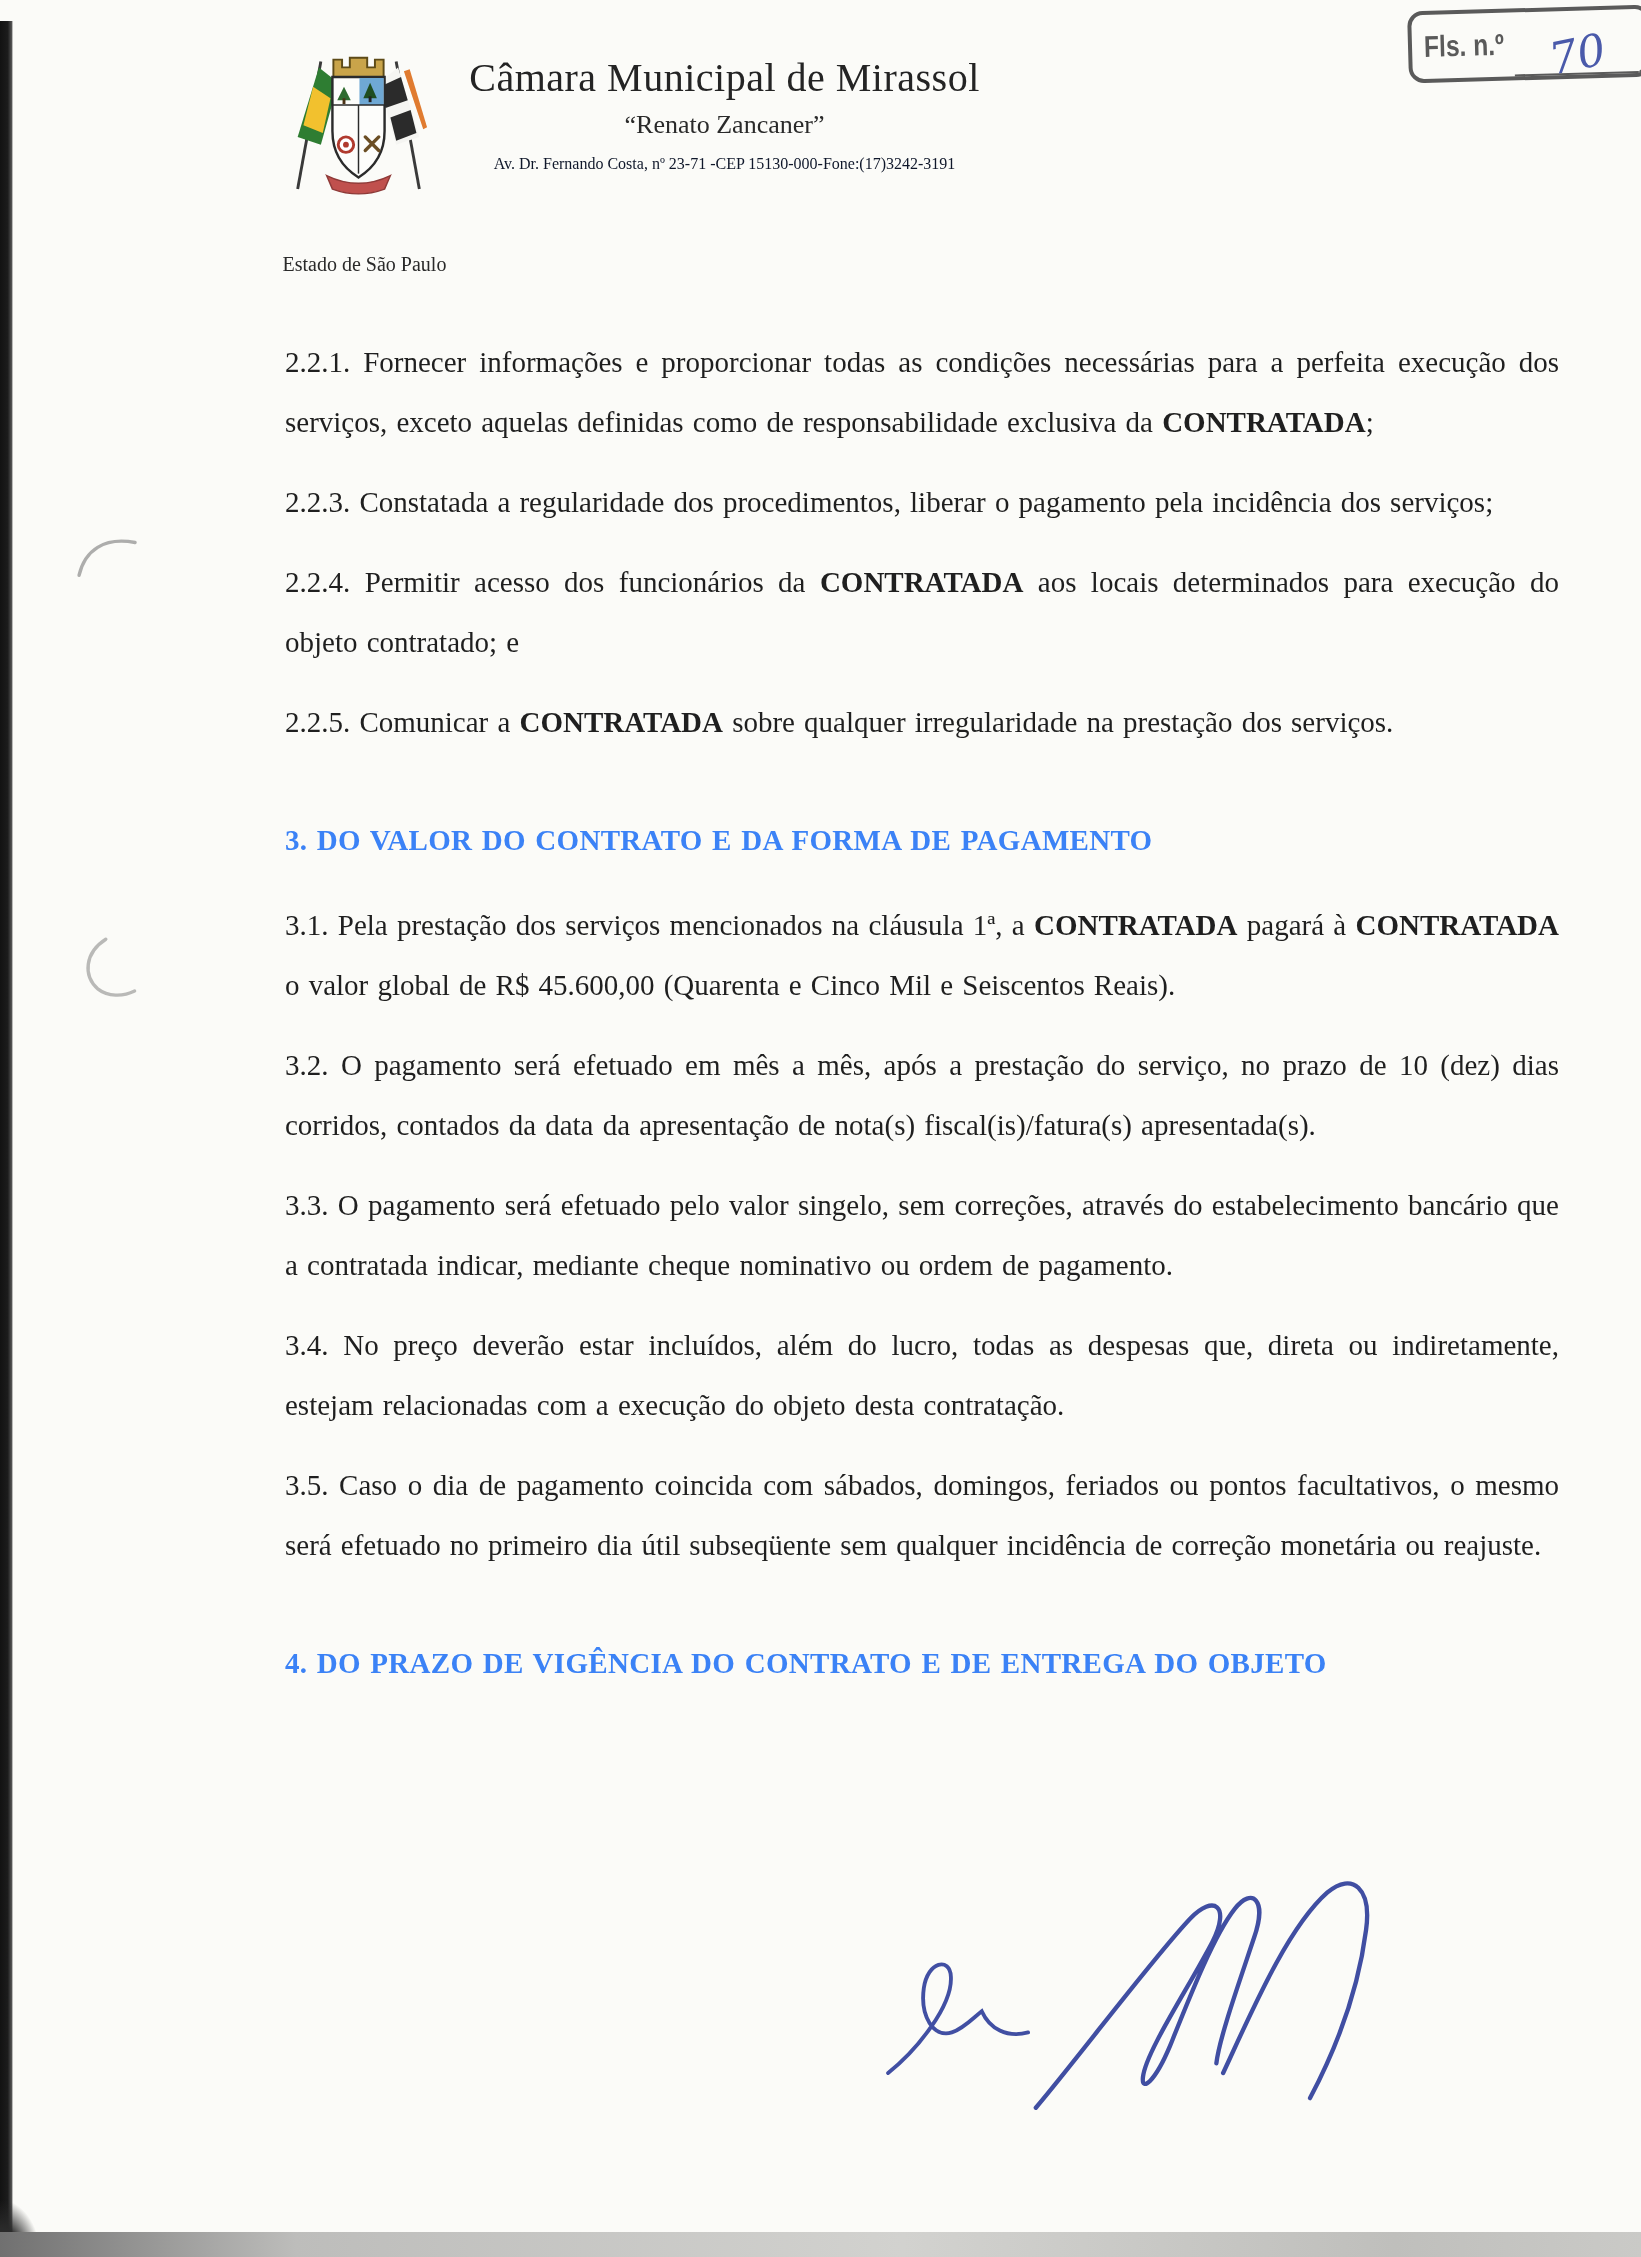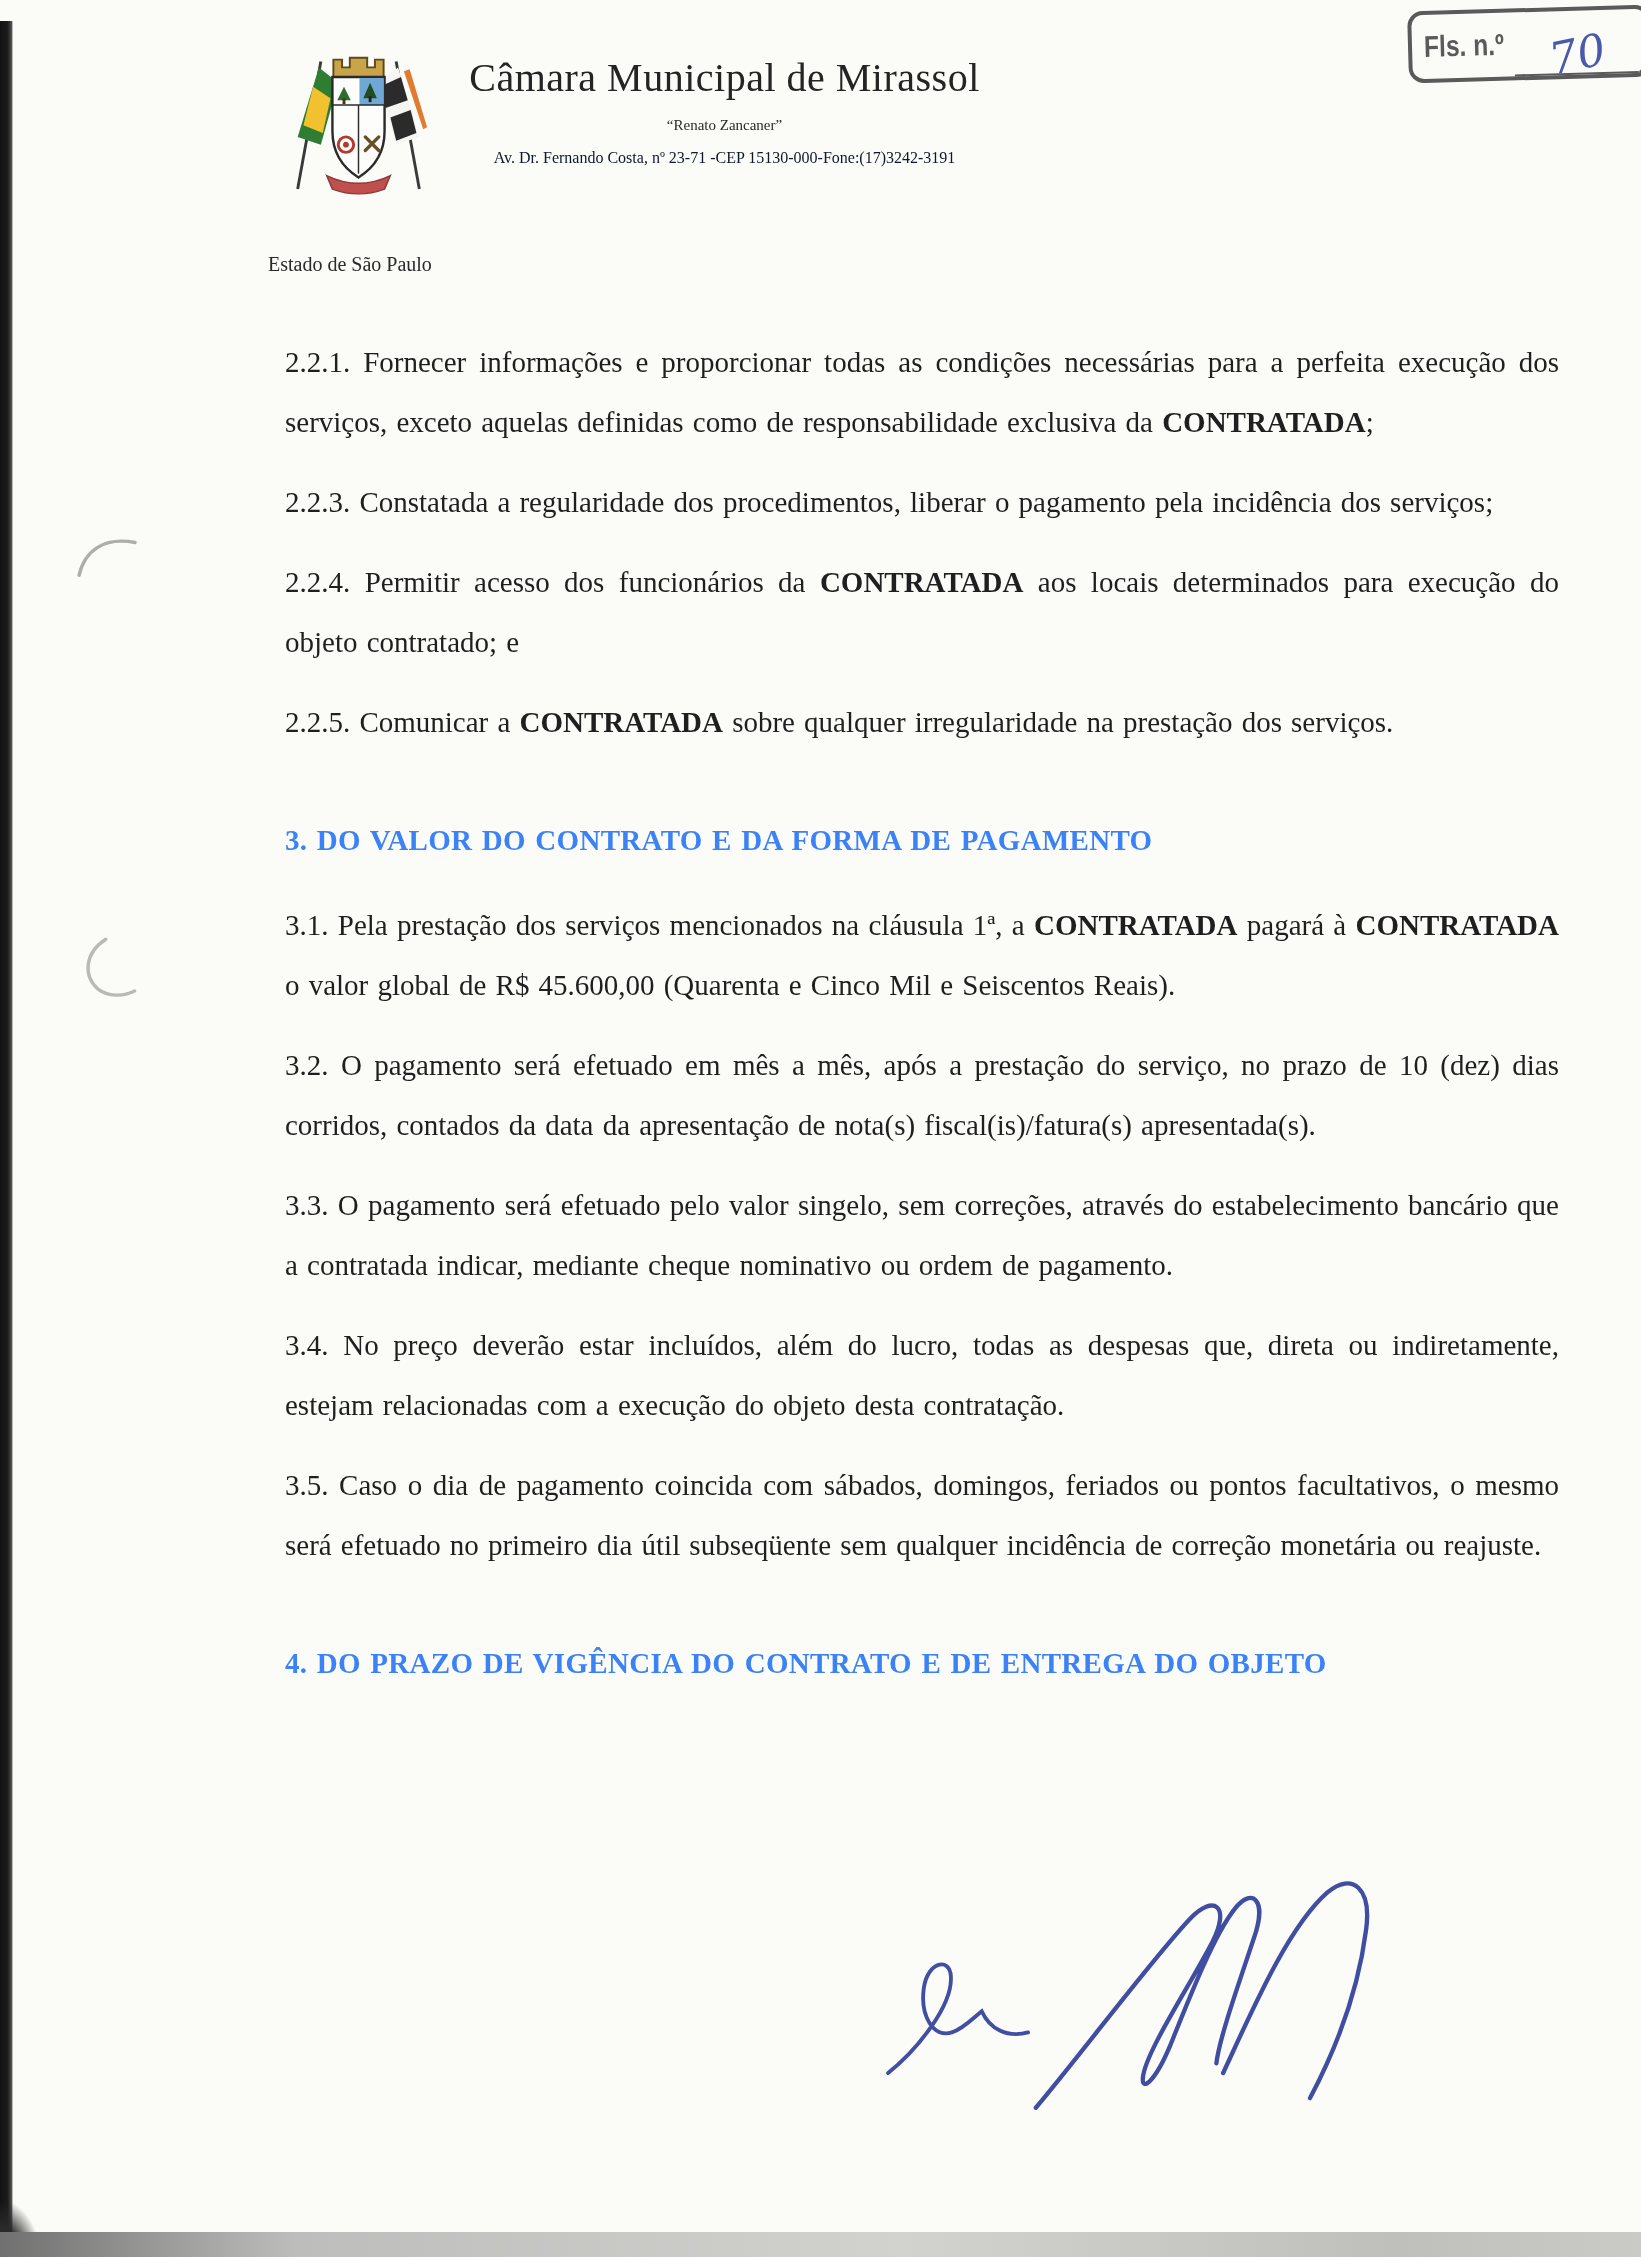--- a/index.html
+++ b/index.html
@@ -55,30 +55,30 @@
     display: inline-block;
     font-family: "DejaVu Serif", serif; font-style: italic;
     font-size: 44px; color: #3c4da4; font-weight: 500;
     transform: rotate(-10deg) translateY(5.8px);
   }
 
   
   .coat { position: absolute; left: 288px; top: 44px; }
   .emblem-caption {
     position: absolute; left: 268px; top: 253px; width: 193px;
-    text-align: left; font-size: 20px; color: #2a2a2a;
+    text-align: center; font-size: 20px; color: #2a2a2a;
   }
   .header-text {
     position: absolute; left: 406px; top: 56px; width: 637px; text-align: center;
   }
   .doc-title {
     font-size: 40px; font-weight: normal; color: #242424;
     letter-spacing: 0.5px; line-height: 1.1;
   }
-  .doc-subtitle { font-size: 15px; margin-top: 17px; color: #2a2a2a; }
+  .doc-subtitle { font-size: 26px; margin-top: 10px; color: #2a2a2a; }
   .doc-address { font-size: 16px; margin-top: 15.4px; color: #0f172a; white-space: nowrap; }
 
   
   .doc-body {
     position: absolute; left: 285px; top: 332px; width: 1274px;
     font-size: 29px; line-height: 60px; text-align: justify;
     word-spacing: 1.9px; color: #1f1f1f;
   }
   .para { margin: 0 0 20px 0; }
   .heading {

